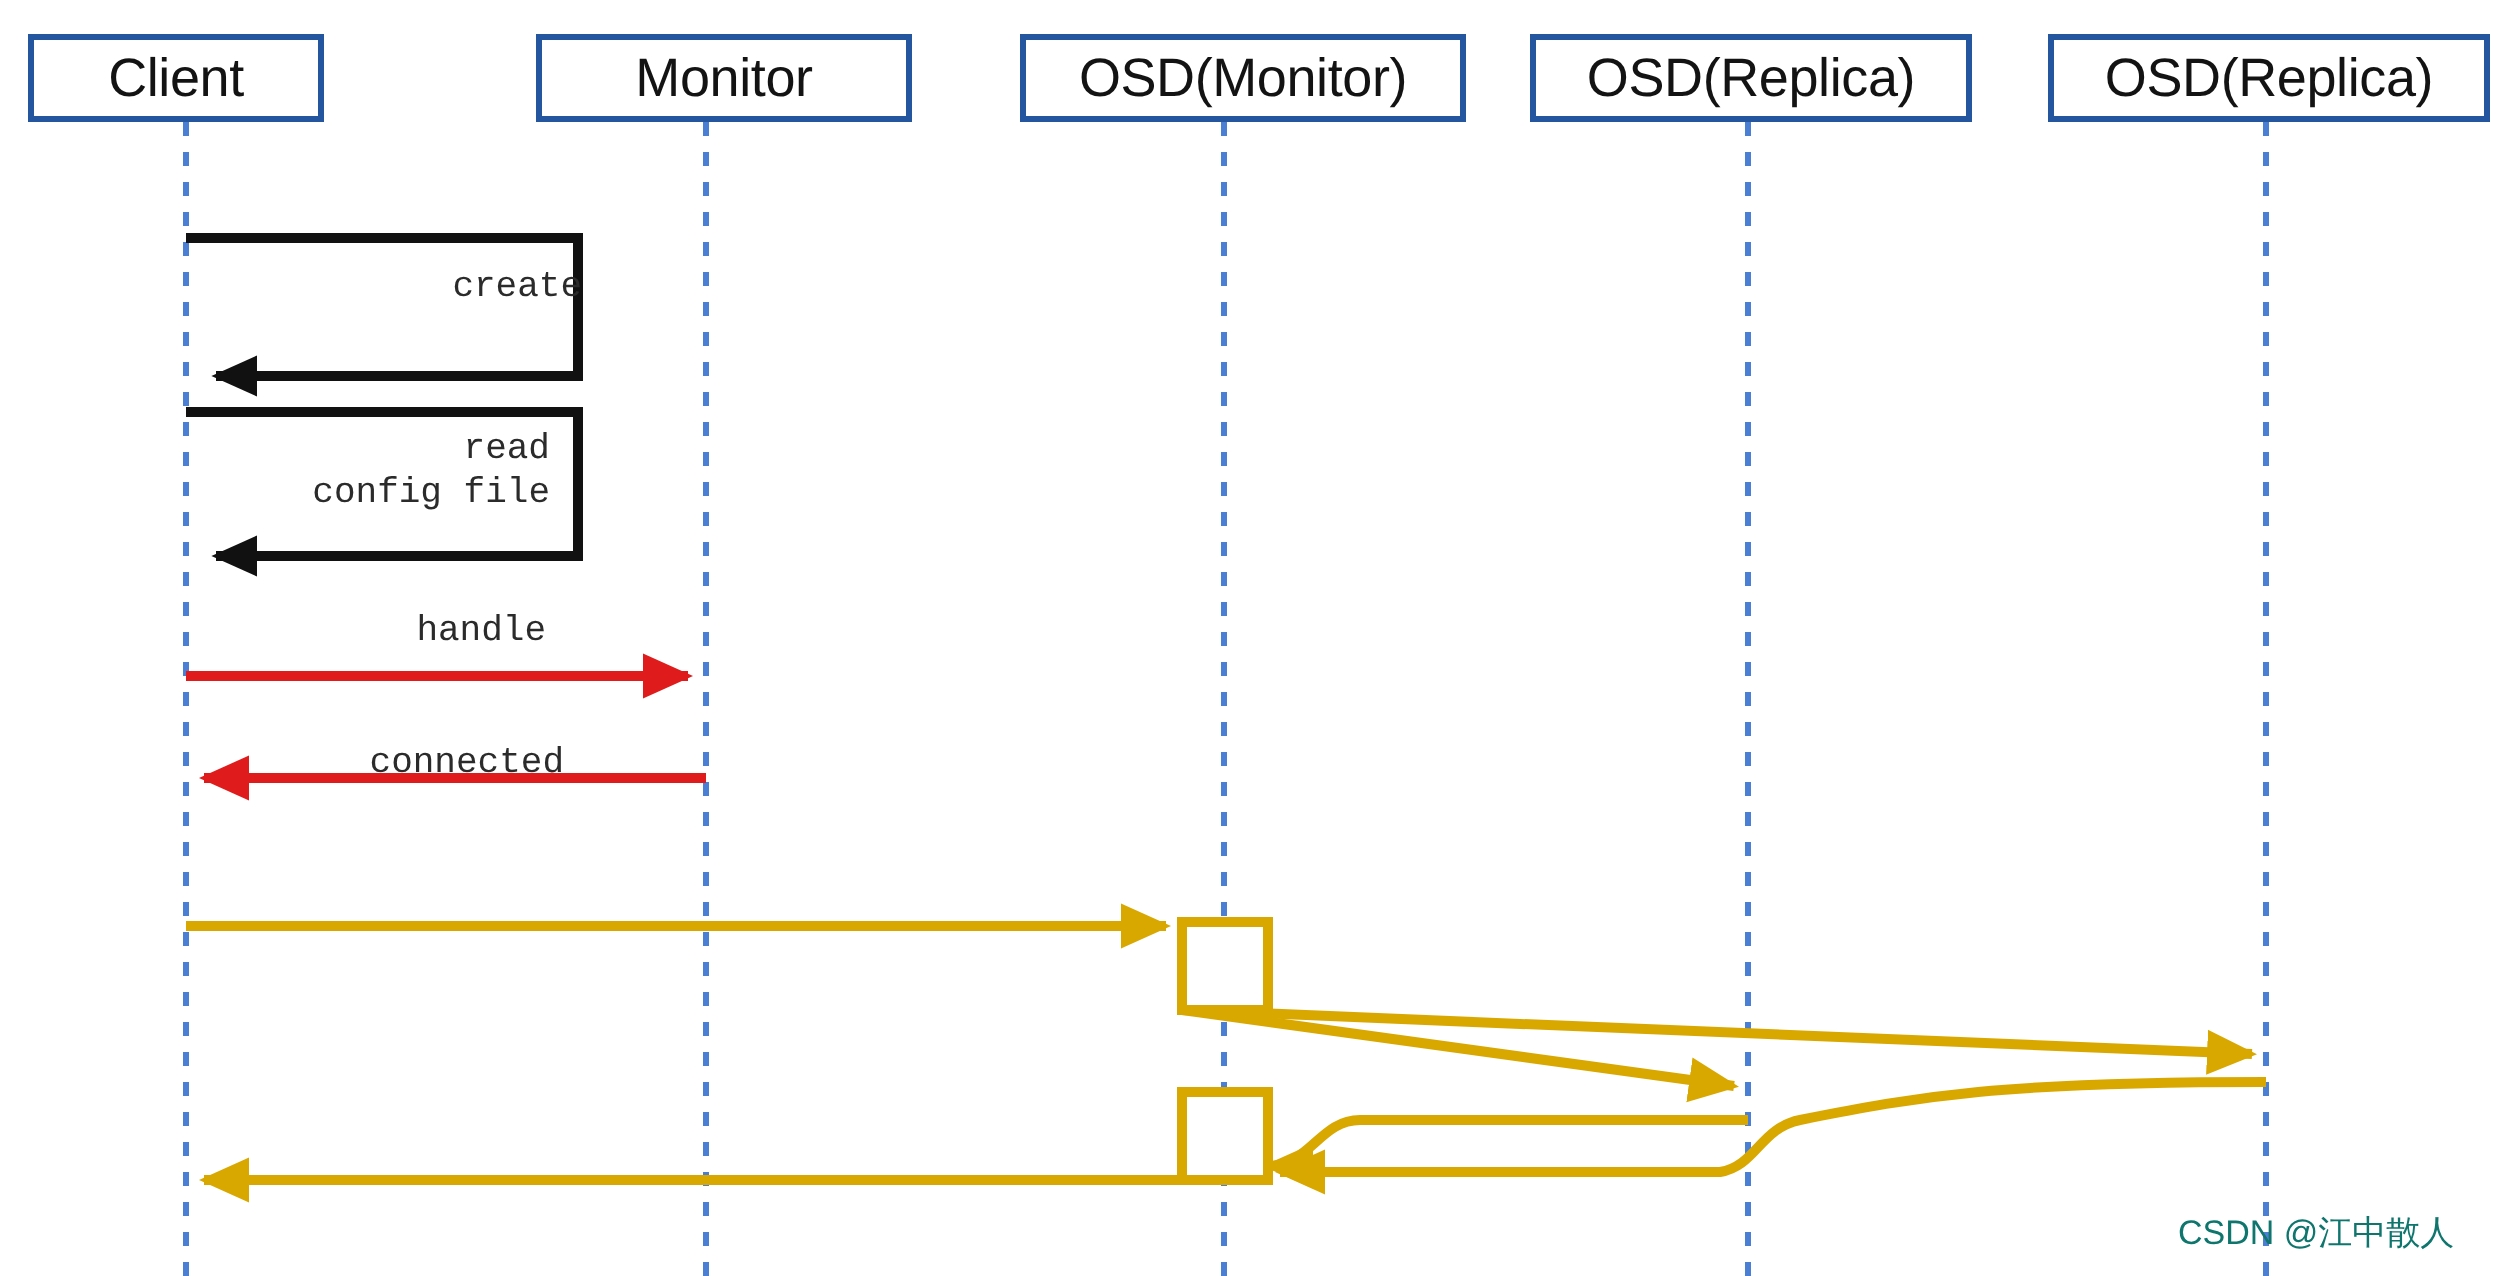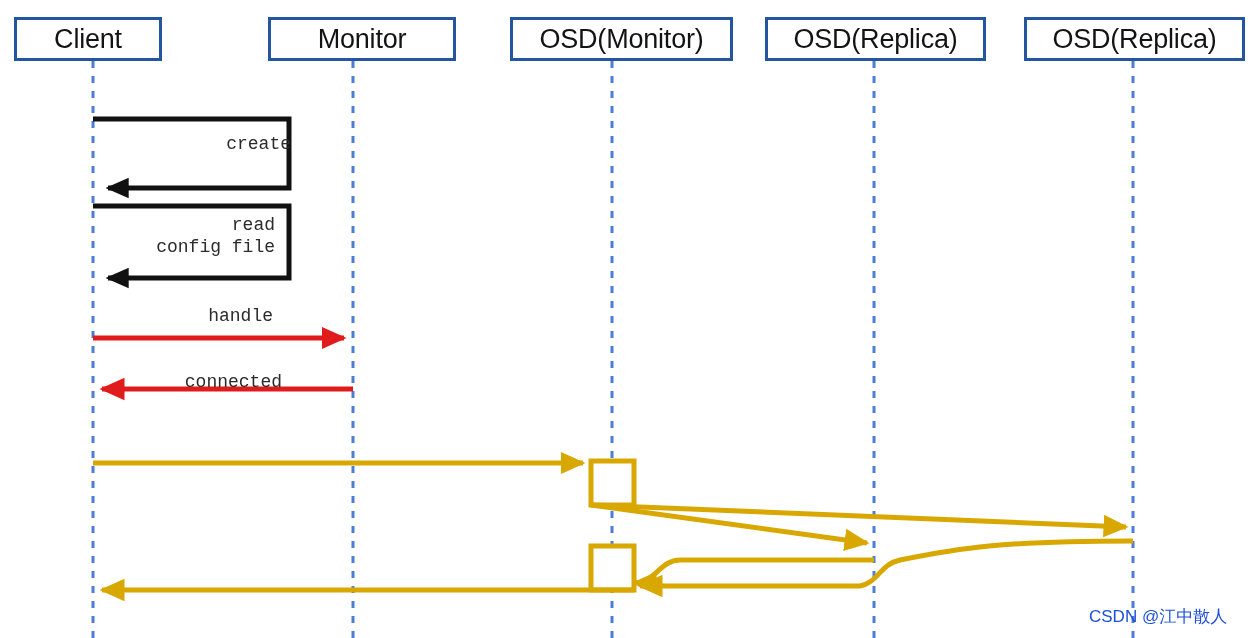--- a/index.html
+++ b/index.html
@@ -45,21 +45,21 @@
     font-size: 18px;
     color: #2b2b2b;
     white-space: nowrap;
     text-align: right;
     line-height: 1.22;
   }
   .watermark {
     position: absolute;
     font-family: "Liberation Sans", sans-serif;
     font-size: 17px;
-    color: #1d4ed8;
+    color: #0f766e;
     white-space: nowrap;
   }
 </style>
 </head>
 <body>
 
 <div id="canvas">
 
   <svg id="diagram" viewBox="0 0 1252 638" xmlns="http://www.w3.org/2000/svg">
     <defs>

